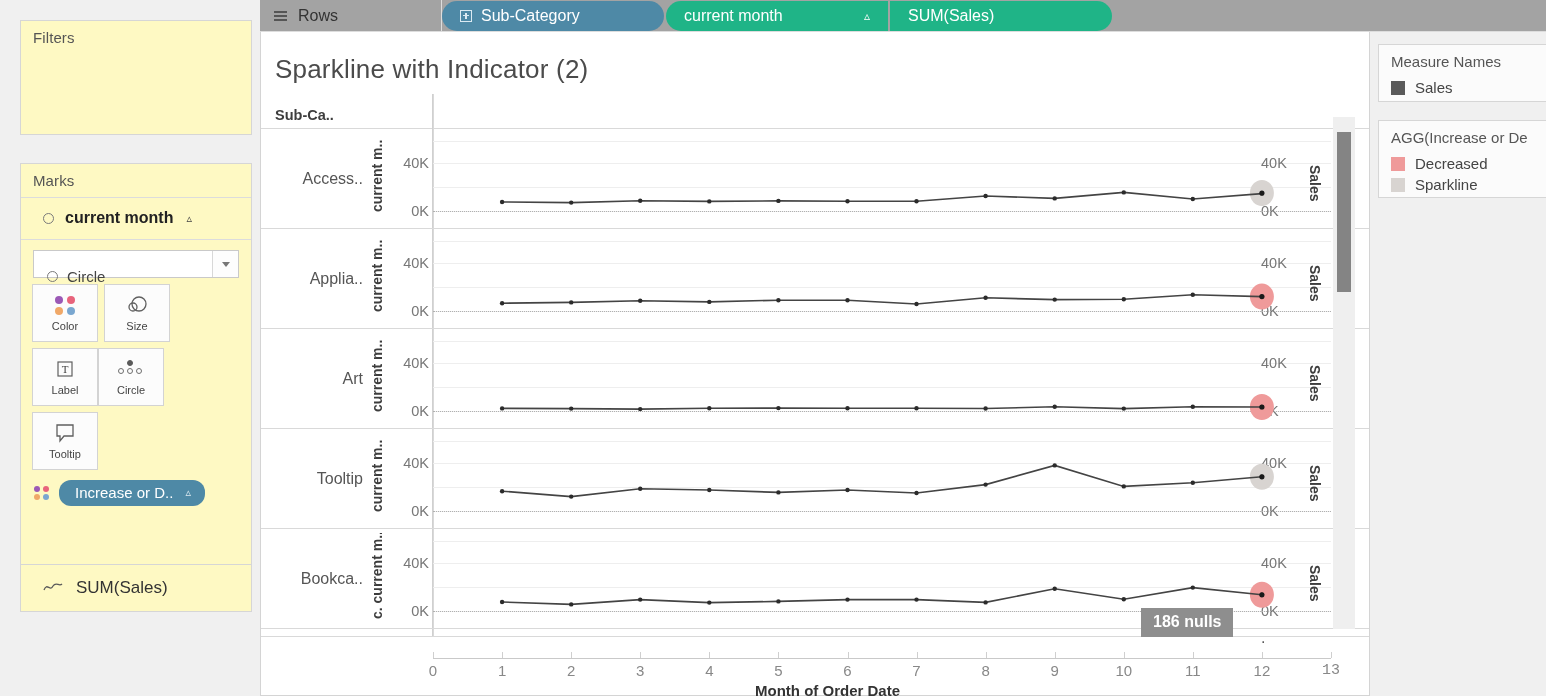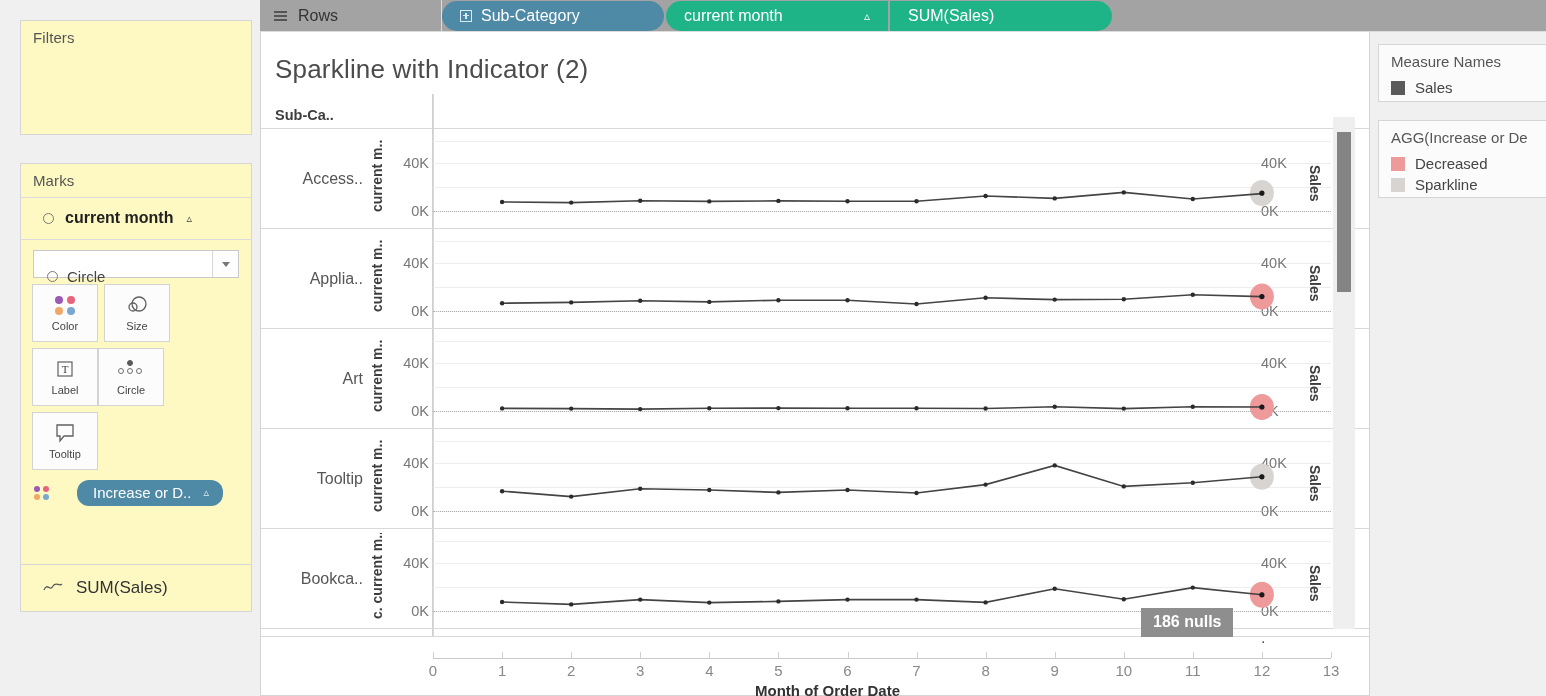--- a/index.html
+++ b/index.html
@@ -75,21 +75,21 @@
   .dots4 i { width: 8px; height: 8px; border-radius: 50%; display: block; }
 
   .detail-dots { position: relative; width: 30px; height: 18px; }
   .detail-dots i {
     position: absolute; width: 6px; height: 6px; border-radius: 50%;
     border: 1.2px solid #6f6f6f;
   }
   .detail-dots i.filled { background: #5a5a5a; border-color: #5a5a5a; }
 
   .color-pill-row {
-    display: flex; align-items: center; gap: 27px; padding: 4px 0 0 13px;
+    display: flex; align-items: center; gap: 9px; padding: 4px 0 0 13px;
   }
   .dots4.small i { width: 6px; height: 6px; }
   .dots4.small { grid-template-columns: 7px 7px; grid-gap: 2px; }
   .pill {
     background: #4e89a6; color: #fff; border-radius: 12px;
     font-size: 15px; padding: 4px 14px 5px 16px;
     display: flex; align-items: center; gap: 10px;
   }
   .pill .tri { color: #dbe9f0; }
 
@@ -545,21 +545,21 @@
         <div class="xtick" style="left:709.6px;top:630px;">8</div>
         <div class="vline" style="left:724.6px;top:620px;height:6px;background:#cfcfcf;"></div>
         <div class="xtick" style="left:778.7px;top:630px;">9</div>
         <div class="vline" style="left:793.7px;top:620px;height:6px;background:#cfcfcf;"></div>
         <div class="xtick" style="left:847.8px;top:630px;">10</div>
         <div class="vline" style="left:862.8px;top:620px;height:6px;background:#cfcfcf;"></div>
         <div class="xtick" style="left:916.8px;top:630px;">11</div>
         <div class="vline" style="left:931.8px;top:620px;height:6px;background:#cfcfcf;"></div>
         <div class="xtick" style="left:985.9px;top:630px;">12</div>
         <div class="vline" style="left:1000.9px;top:620px;height:6px;background:#cfcfcf;"></div>
-        <div class="xtick" style="left:1055.0px;top:630px;">13</div>
+        <div class="xtick" style="left:1055.0px;top:630px;font-family:Liberation Mono, monospace;">13</div>
         <div class="vline" style="left:1070.0px;top:620px;height:6px;background:#cfcfcf;"></div>
       </div>
     <div id="x-axis-title" style="left:494px;top:650px;">Month of Order Date</div>
 
     <div id="nulls-tip" style="left:880px;top:576px;">186 nulls</div>
   </div>
 
   <div id="right-pane">
     <div class="legend-card" id="legend-1">
       <div class="legend-title">Measure Names</div>

